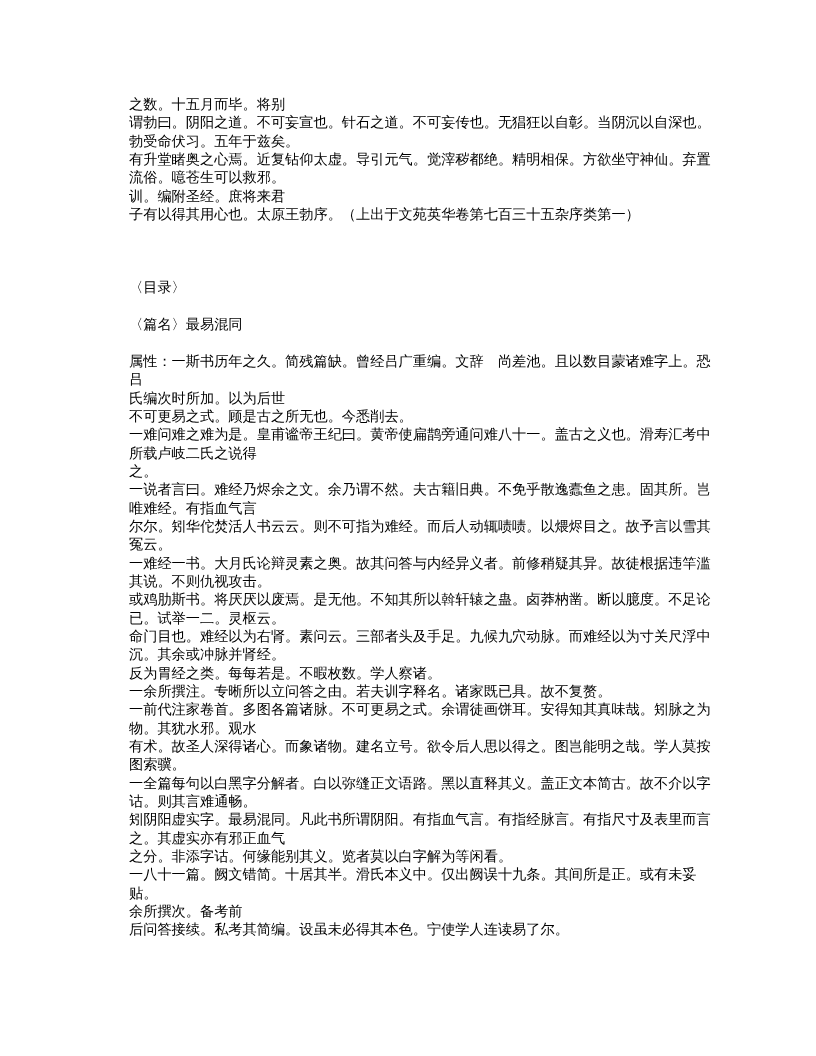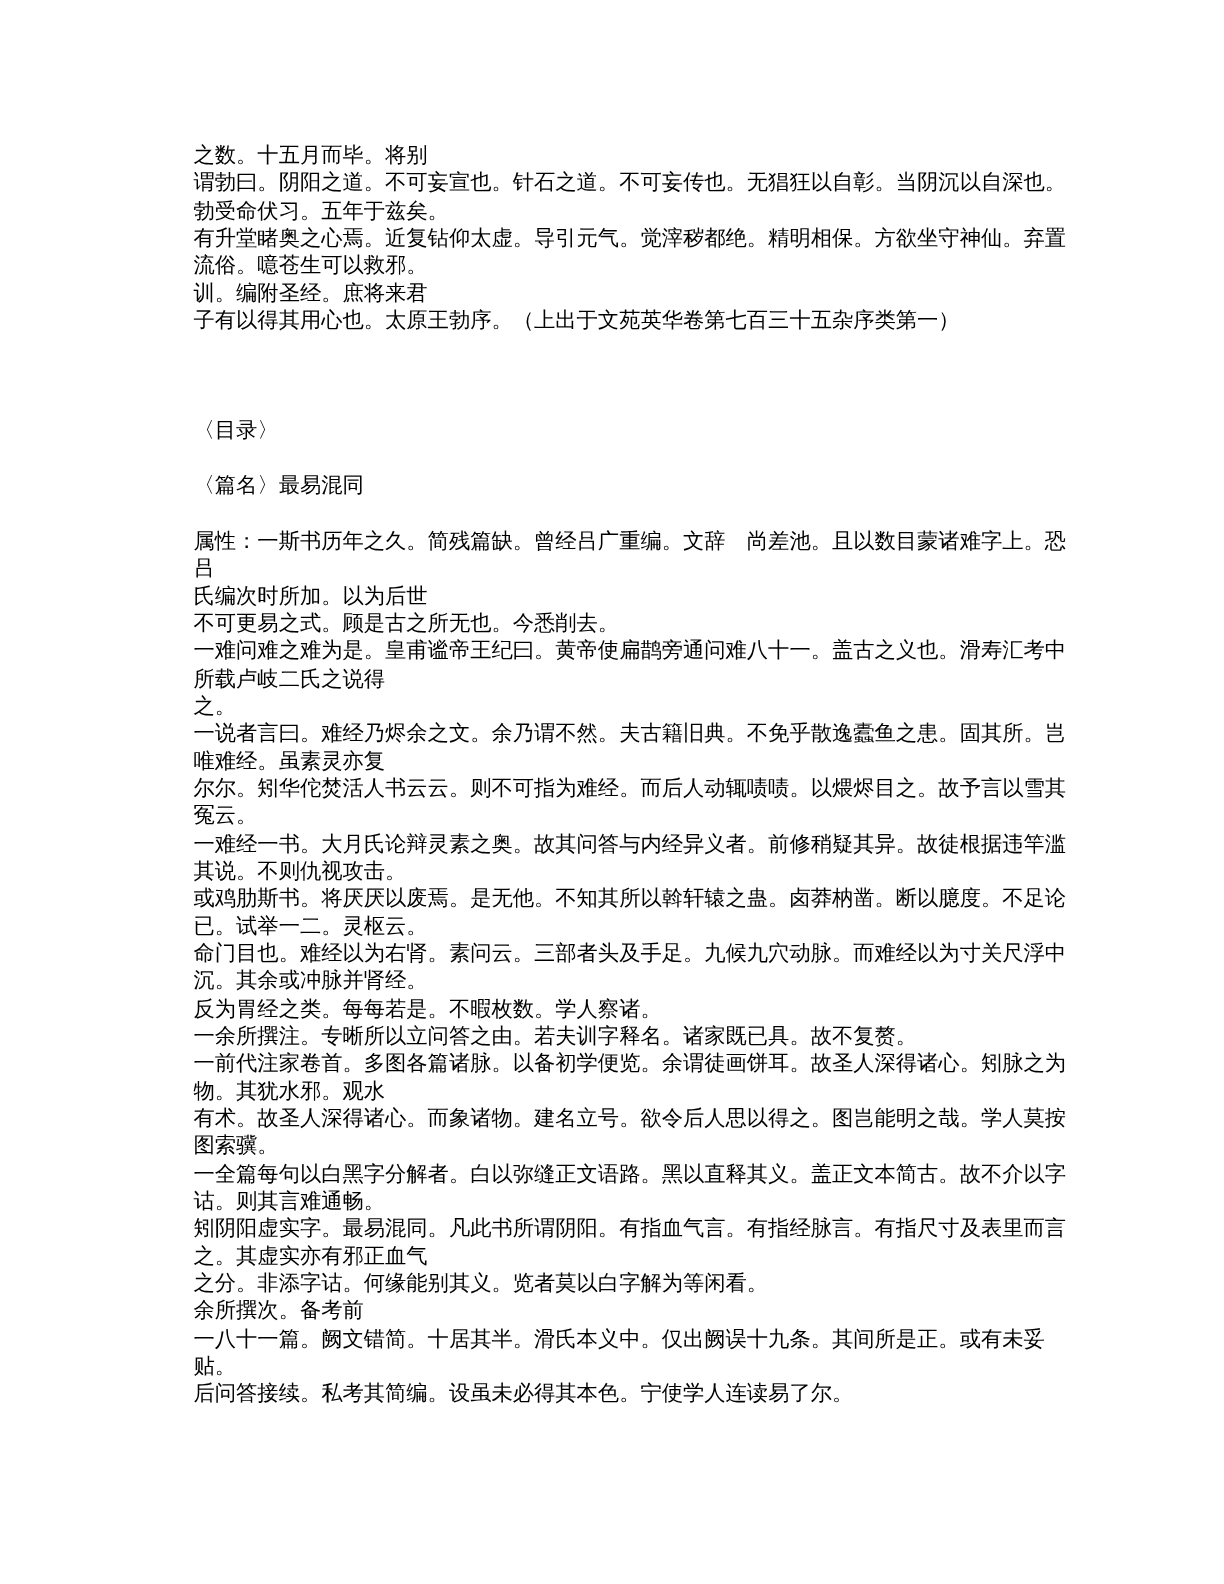--- a/index.html
+++ b/index.html
@@ -50,37 +50,37 @@
       <div class="line"></div>
       <div class="line">〈篇名〉最易混同</div>
       <div class="line"></div>
       <div class="line">属性：一斯书历年之久。简残篇缺。曾经吕广重编。文辞　尚差池。且以数目蒙诸难字上。恐吕</div>
       <div class="line">氏编次时所加。以为后世</div>
       <div class="line">不可更易之式。顾是古之所无也。今悉削去。</div>
       <div class="line">一难问难之难为是。皇甫谧帝王纪曰。黄帝使扁鹊旁通问难八十一。盖古之义也。滑寿汇考中</div>
       <div class="line">所载卢岐二氏之说得</div>
       <div class="line">之。</div>
       <div class="line">一说者言曰。难经乃烬余之文。余乃谓不然。夫古籍旧典。不免乎散逸蠹鱼之患。固其所。岂</div>
-      <div class="line">唯难经。虽素灵亦复</div>
+      <div class="line">唯难经。有指血气言</div>
       <div class="line">尔尔。矧华佗焚活人书云云。则不可指为难经。而后人动辄啧啧。以煨烬目之。故予言以雪其</div>
       <div class="line">冤云。</div>
       <div class="line">一难经一书。大月氏论辩灵素之奥。故其问答与内经异义者。前修稍疑其异。故徒根据违竿滥</div>
       <div class="line">其说。不则仇视攻击。</div>
       <div class="line">或鸡肋斯书。将厌厌以废焉。是无他。不知其所以斡轩辕之蛊。卤莽枘凿。断以臆度。不足论</div>
       <div class="line">已。试举一二。灵枢云。</div>
       <div class="line">命门目也。难经以为右肾。素问云。三部者头及手足。九候九穴动脉。而难经以为寸关尺浮中</div>
       <div class="line">沉。其余或冲脉并肾经。</div>
       <div class="line">反为胃经之类。每每若是。不暇枚数。学人察诸。</div>
       <div class="line">一余所撰注。专晰所以立问答之由。若夫训字释名。诸家既已具。故不复赘。</div>
-      <div class="line">一前代注家卷首。多图各篇诸脉。以备初学便览。余谓徒画饼耳。故圣人深得诸心。矧脉之为</div>
+      <div class="line">一前代注家卷首。多图各篇诸脉。不可更易之式。余谓徒画饼耳。安得知其真味哉。矧脉之为</div>
       <div class="line">物。其犹水邪。观水</div>
       <div class="line">有术。故圣人深得诸心。而象诸物。建名立号。欲令后人思以得之。图岂能明之哉。学人莫按</div>
       <div class="line">图索骥。</div>
       <div class="line">一全篇每句以白黑字分解者。白以弥缝正文语路。黑以直释其义。盖正文本简古。故不介以字</div>
       <div class="line">诂。则其言难通畅。</div>
       <div class="line">矧阴阳虚实字。最易混同。凡此书所谓阴阳。有指血气言。有指经脉言。有指尺寸及表里而言</div>
       <div class="line">之。其虚实亦有邪正血气</div>
       <div class="line">之分。非添字诂。何缘能别其义。览者莫以白字解为等闲看。</div>
+      <div class="line">一八十一篇。阙文错简。十居其半。滑氏本义中。仅出阙误十九条。其间所是正。或有未妥贴。</div>
       <div class="line">余所撰次。备考前</div>
-      <div class="line">一八十一篇。阙文错简。十居其半。滑氏本义中。仅出阙误十九条。其间所是正。或有未妥贴。</div>
       <div class="line">后问答接续。私考其简编。设虽未必得其本色。宁使学人连读易了尔。</div>
     </div>
 </div>
 
 </body></html>

